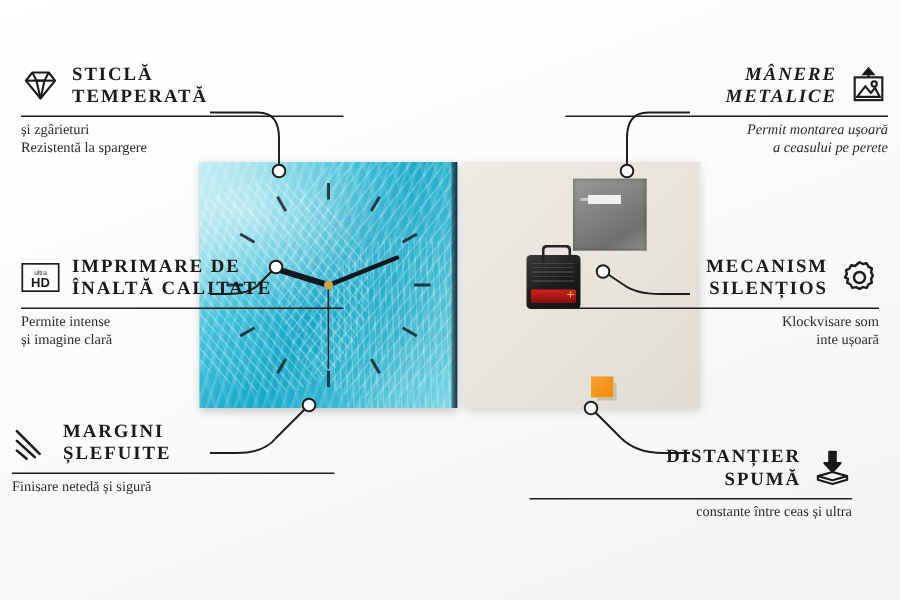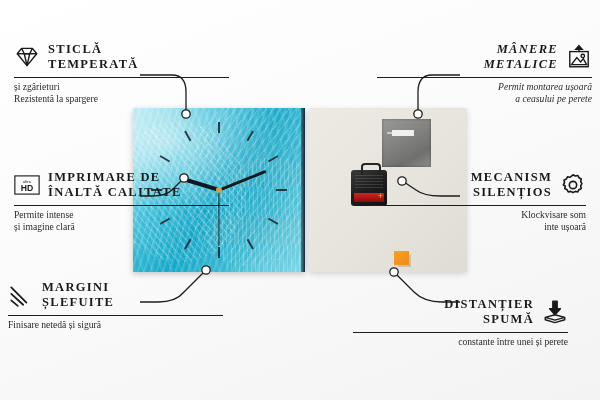--- a/index.html
+++ b/index.html
@@ -350,17 +350,17 @@
       <svg class="icon" viewBox="0 0 24 24">
         <g fill="none" stroke="#1a1a1a" stroke-width="1.3" stroke-linejoin="round">
           <path d="M10 2 H14 V9 H17 L12 14.5 L7 9 H10 Z" fill="#1a1a1a"></path>
           <path d="M12 14.5 L3 17 L12 19.5 L21 17 Z"></path>
           <path d="M3 17 v2.2 L12 21.8 L21 19.2 V17"></path>
         </g>
       </svg>
     </div>
     <div class="rule"></div>
     <div class="desc">
-      <div>constante între unei și perete</div>
+      <div>constante între ceas și ultra</div>
     </div>
   </div>
 
 </div>
 
 </body></html>

